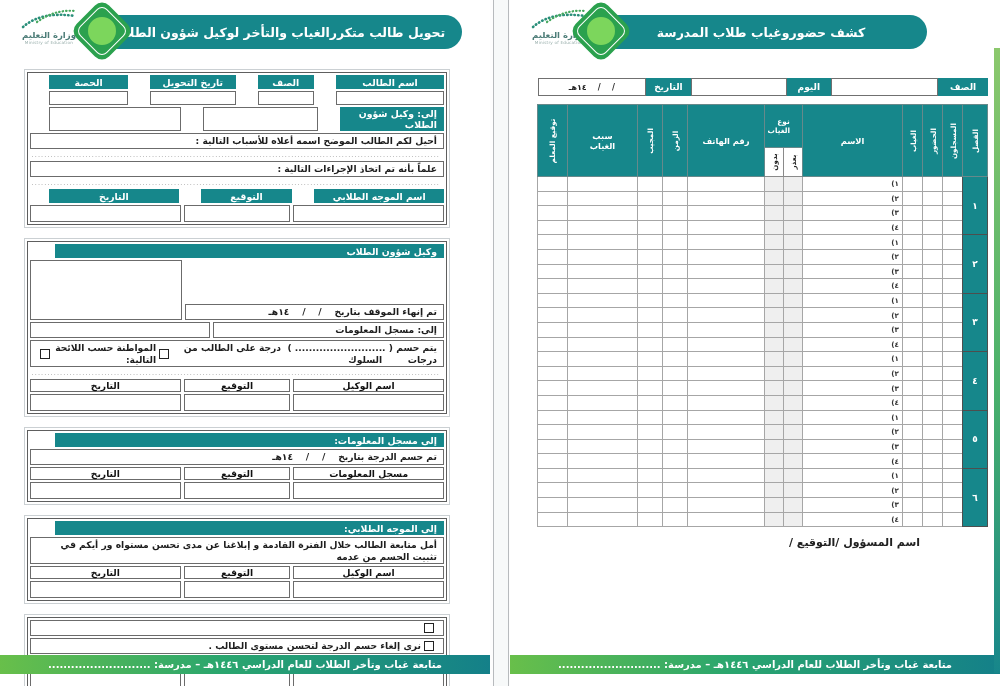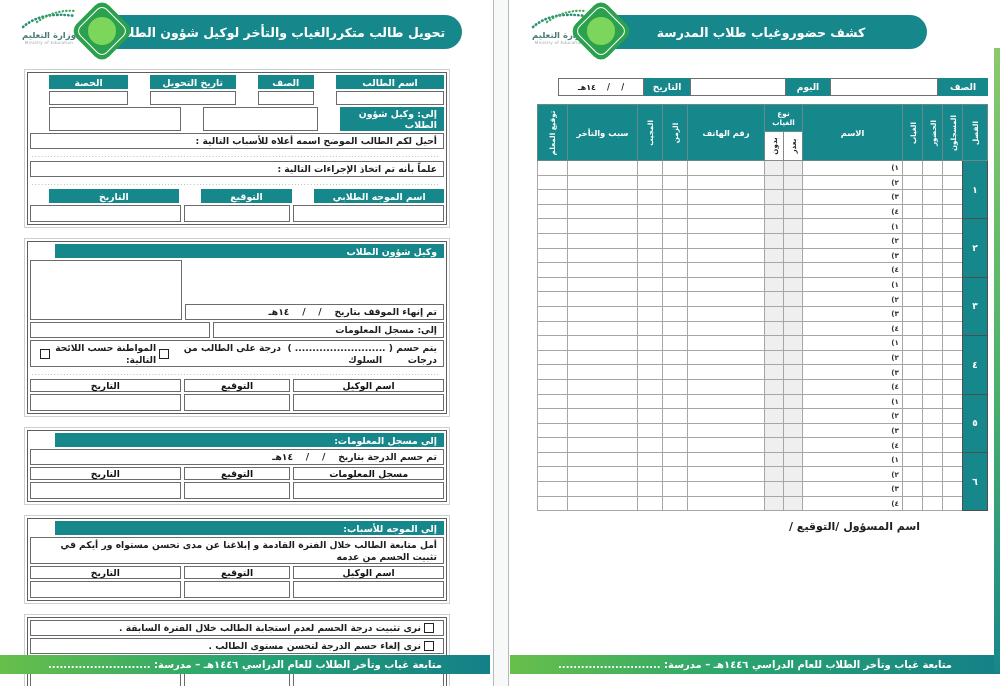--- a/index.html
+++ b/index.html
@@ -55,25 +55,25 @@
   
   .content-r{padding:16px 12px 0 28px;direction:rtl;}
   .fields{display:flex;justify-content:flex-start;}
   .fl{background:#16878b;color:#fff;font-size:9px;font-weight:700;display:flex;
     align-items:center;justify-content:center;height:18px;box-sizing:border-box;}
   .fi{border:1px solid #707070;height:18px;background:#fff;box-sizing:border-box;}
   .fd{border:1px solid #707070;height:18px;background:#fff;box-sizing:border-box;
     display:flex;align-items:center;justify-content:center;font-size:8px;font-weight:700;
     color:#222;white-space:pre;}
   .w50{width:50px;} .w108{width:108px;} .w44{width:44px;} .w96{width:96px;}
-  .w46{width:46px;} .w86{width:86px;}
+  .w46{width:46px;} .w86{width:108px;}
 
   table.att{margin-top:8px;width:450px;table-layout:fixed;border-collapse:collapse;
     border:1.6px solid #4e4e4e;}
-  .att th{background:#16878b;color:#fff;border:1px solid #67898b;padding:4px;position:relative;}
+  .att th{background:#16878b;color:#fff;border:1px solid #67898b;padding:12px;position:relative;}
   .att thead tr:first-child{height:16px;}
   .att thead tr+tr{height:29px;}
   .att th.hh{font-size:8.3px;font-weight:700;}
   .att th.sm{font-size:7.3px;font-weight:700;}
   .att th.sub{background:#fff;border-color:#8a8a8a;}
   .vt{position:absolute;left:50%;top:50%;transform:translate(-50%,-50%) rotate(-90deg);
     font-size:7.2px;font-weight:700;white-space:nowrap;color:#fff;}
   .sub .vt{color:#222;}
   .att td{border:1px solid #a6a6a6;height:13.6px;padding:0;background:#fff;}
   .att tr.g td{border-top:1.3px solid #5a5a5a;}
@@ -203,42 +203,41 @@
       </div>
       <div class="row">
         <div class="c f37 h17"></div>
         <div class="c f26 h17"></div>
         <div class="c f37 h17"></div>
       </div>
     </div>
 
     <div class="blk">
       <div class="row">
-          <div class="c teal lbl f1 bar">إلى الموجه للأسباب:</div>
+          <div class="c teal lbl f1 bar">إلى الموجه الطلابي:</div>
         </div>
       <div class="row">
           <div class="c txt f1">أمل متابعة الطالب خلال الفترة القادمة و إبلاغنا عن مدى تحسن مستواه ور أيكم في تثبيت الحسم من عدمه</div>
         </div>
       <div class="row">
         <div class="c hd f37">اسم الوكيل</div>
         <div class="c hd f26">التوقيع</div>
         <div class="c hd f37">التاريخ</div>
       </div>
       <div class="row">
         <div class="c f37 h17"></div>
         <div class="c f26 h17"></div>
         <div class="c f37 h17"></div>
       </div>
     </div>
 
     <div class="blk">
       <div class="row">
         <div class="c txt f1">
           <span class="cbx"></span>
-          <span>نرى تثبيت درجة الحسم لعدم استجابة الطالب خلال الفترة السابقة .</span>
         </div>
       </div>
       <div class="row">
         <div class="c txt f1">
           <span class="cbx"></span>
           <span>نرى إلغاء حسم الدرجة لتحسن مستوى الطالب .</span>
         </div>
       </div>
       <div class="row">
         <div class="c hd f37">اسم الوكيل</div>
@@ -317,21 +316,21 @@
             </th>
           <th rowspan="2" class="hh">الاسم</th>
           <th colspan="2" class="sm">نوع الغياب</th>
           <th rowspan="2" class="hh">رقم الهاتف</th>
           <th rowspan="2">
               <span class="vt">الزمن</span>
             </th>
           <th rowspan="2">
               <span class="vt">المجيب</span>
             </th>
-          <th rowspan="2" class="hh">سبب والتأخر</th>
+          <th rowspan="2" class="hh">سبب الغياب</th>
           <th rowspan="2">
               <span class="vt">توقيع المعلم</span>
             </th>
         </tr>
         <tr>
           <th class="sub">
               <span class="vt">بعذر</span>
             </th>
           <th class="sub">
               <span class="vt">بدون</span>

